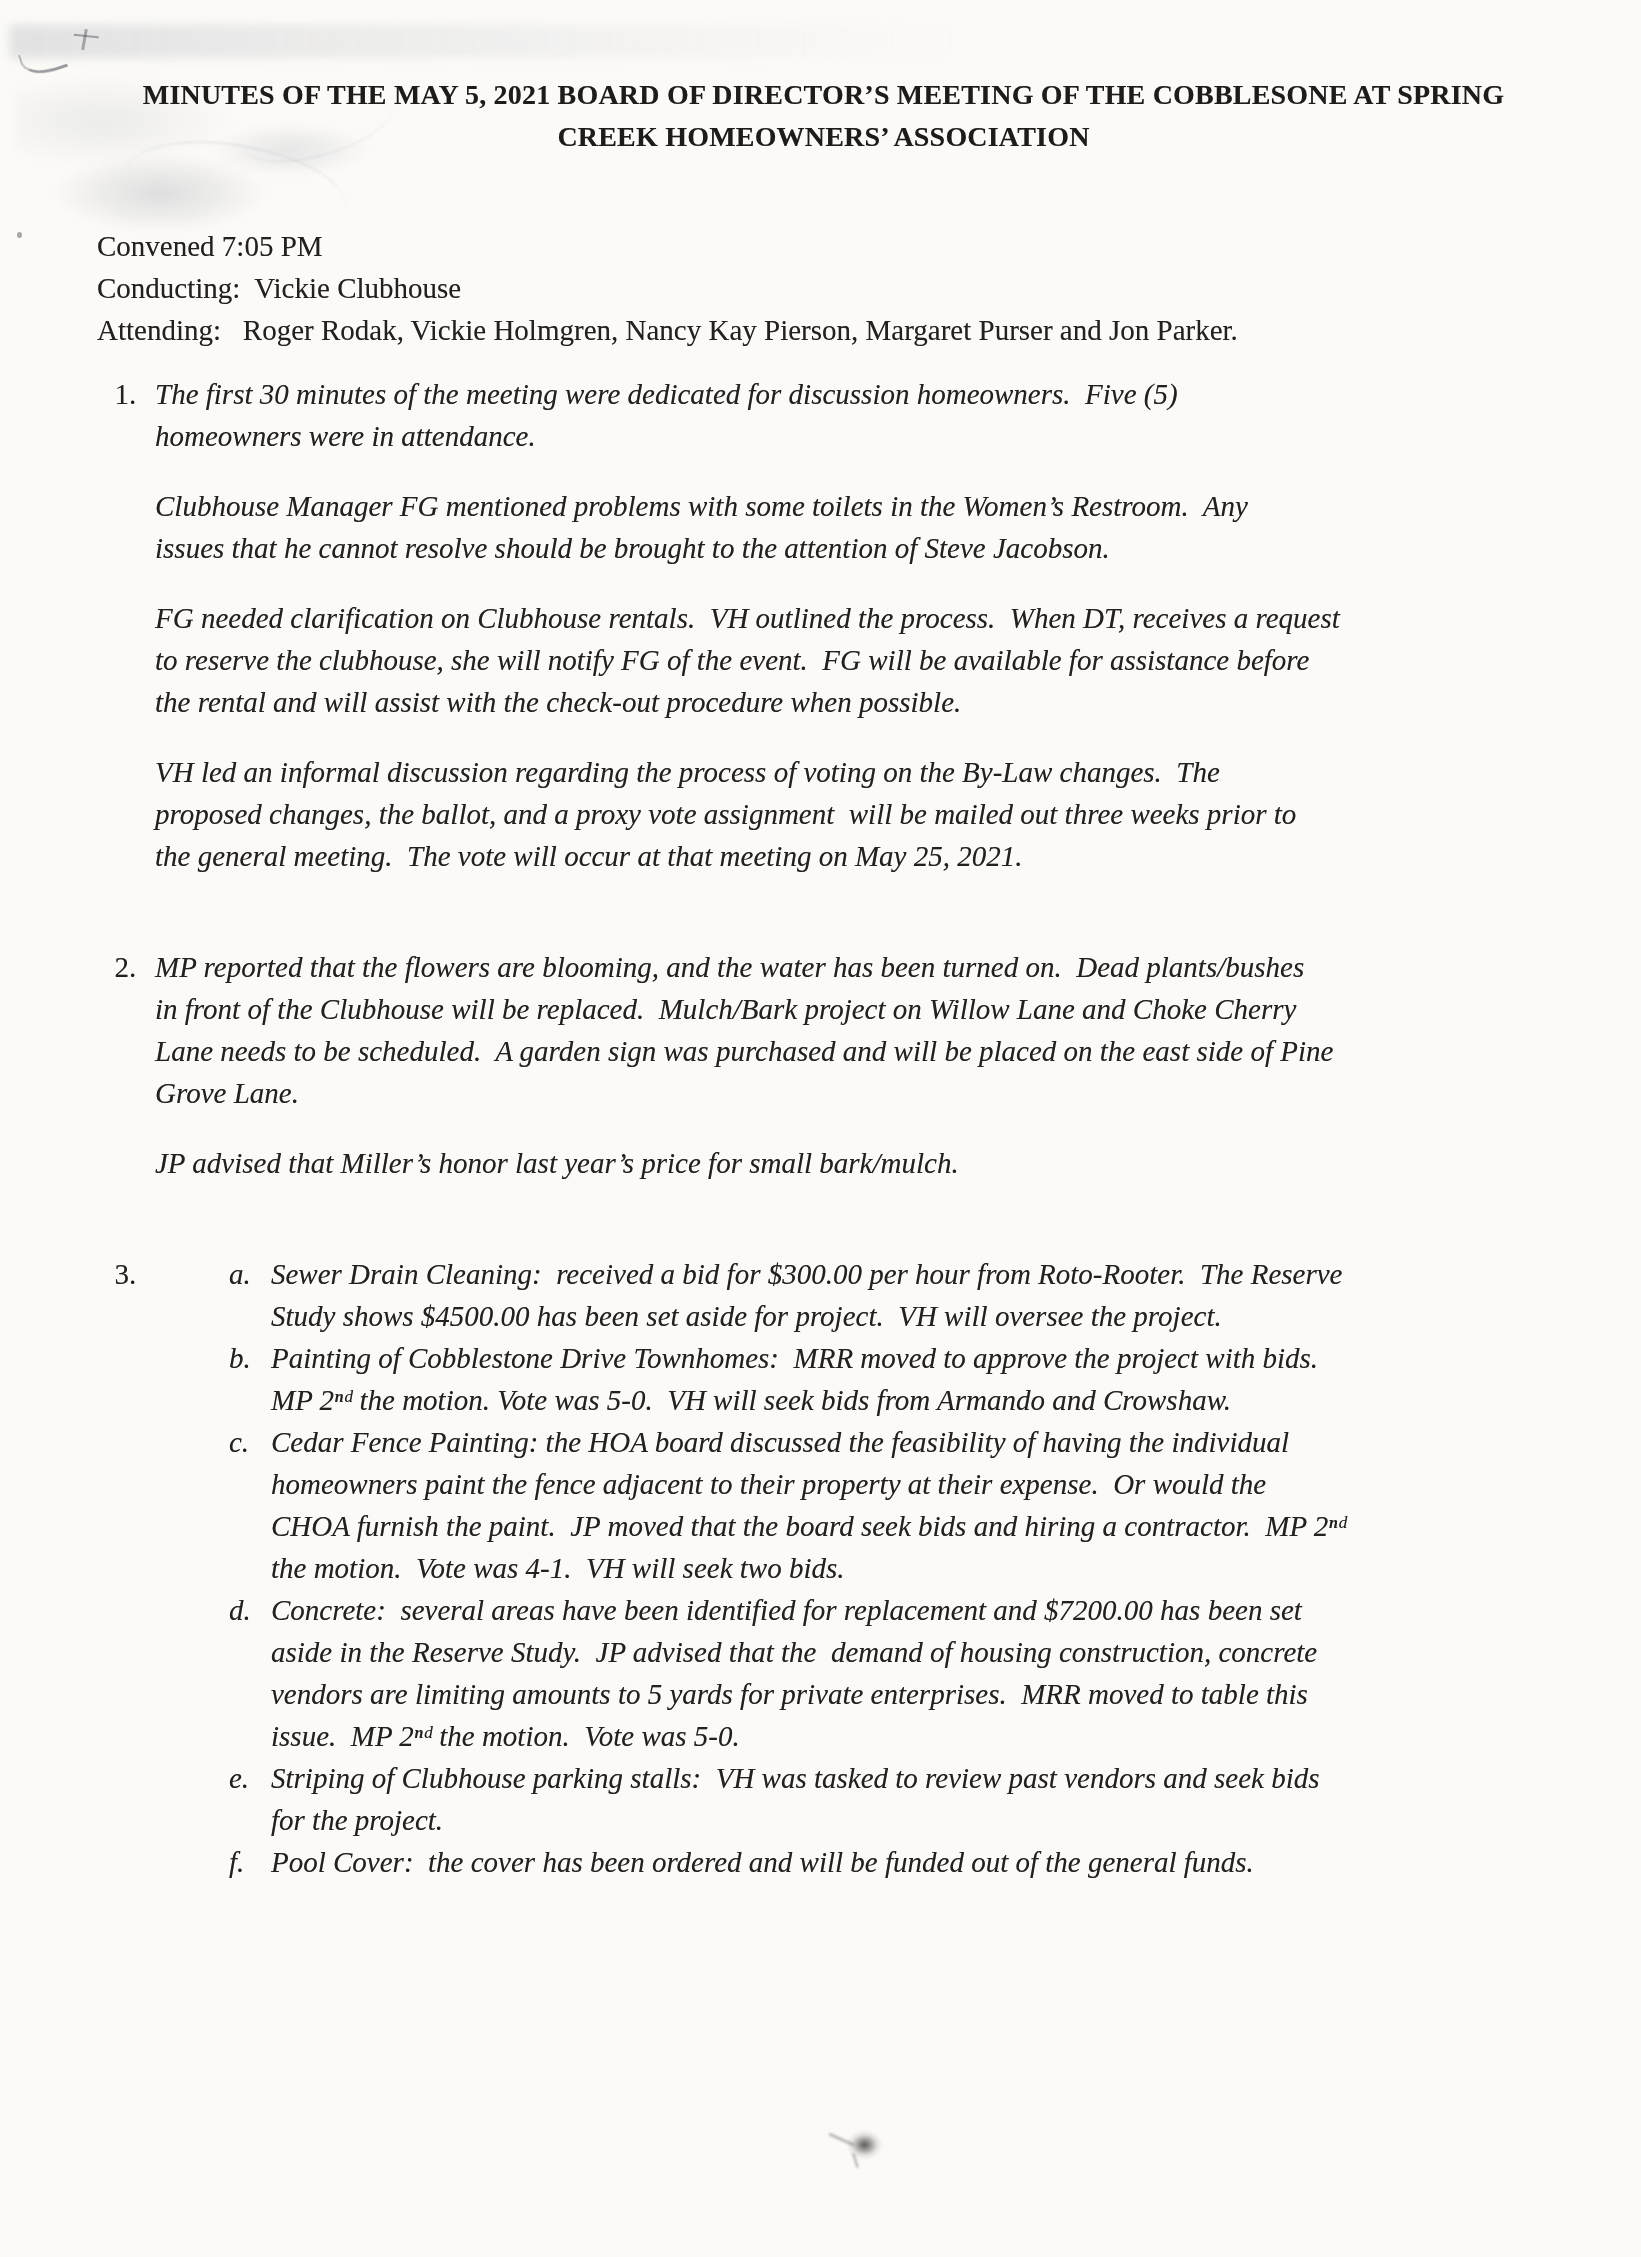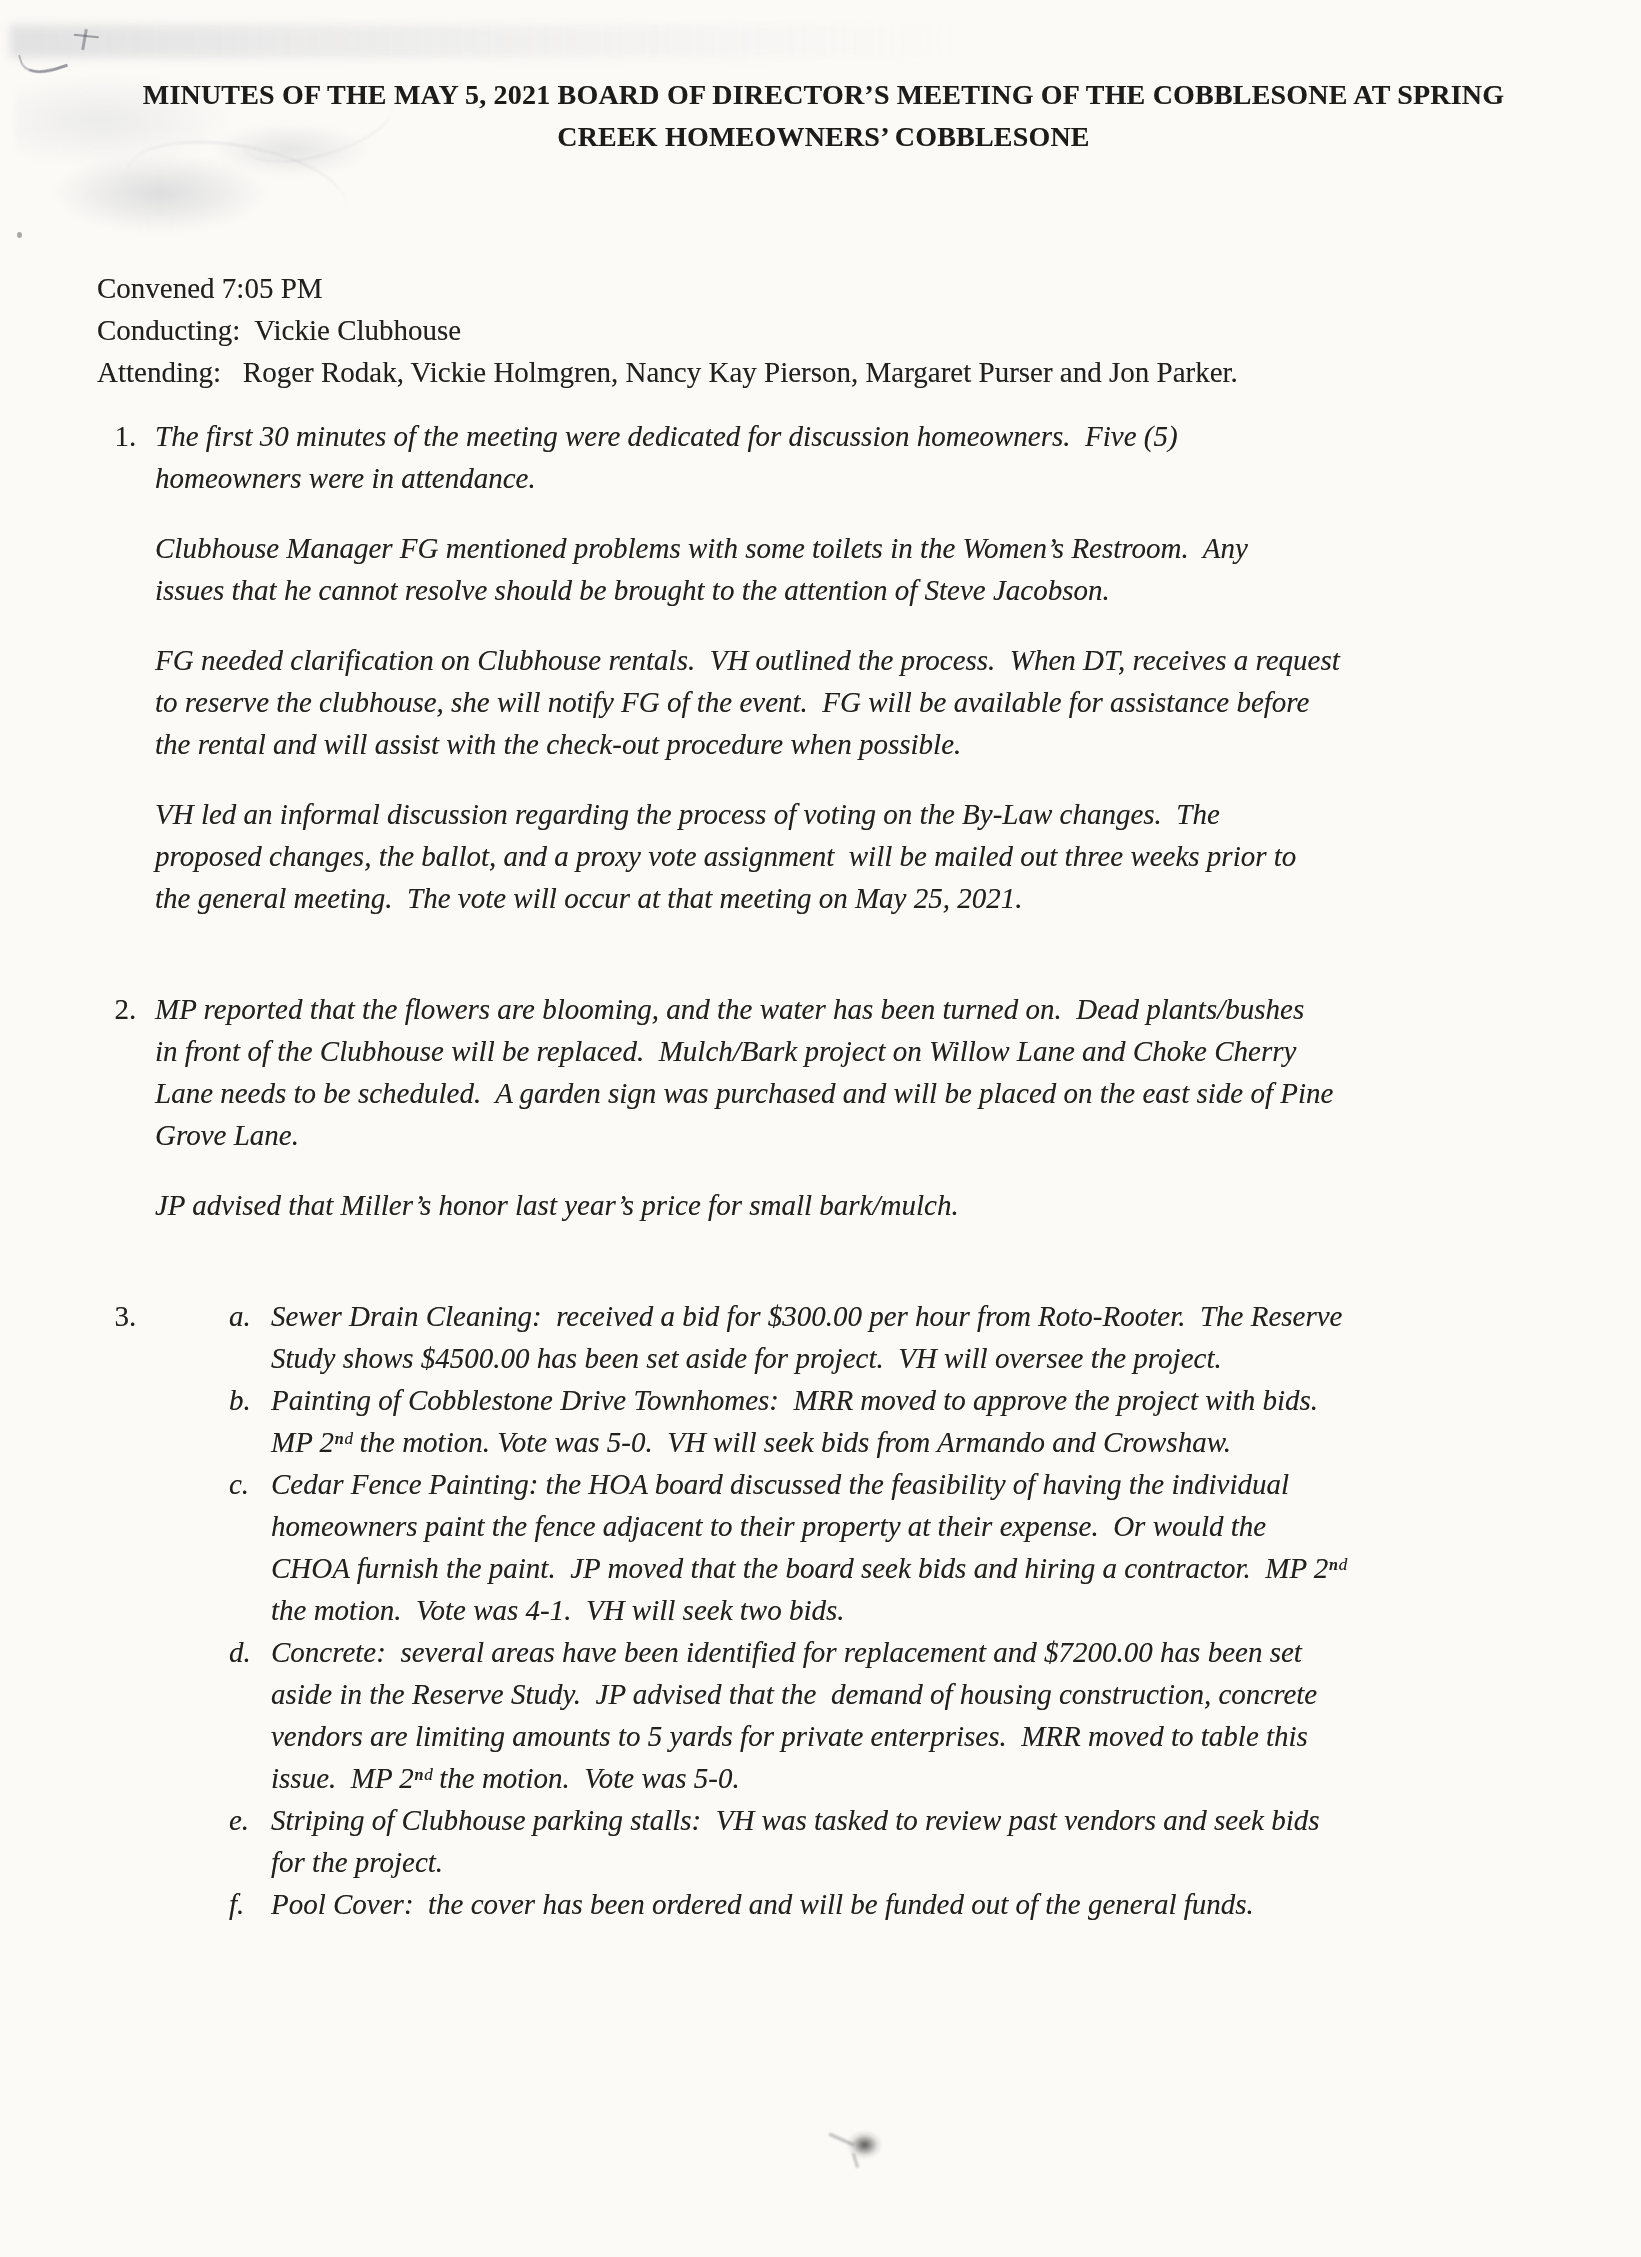--- a/index.html
+++ b/index.html
@@ -11,21 +11,21 @@
     overflow:hidden;
     font-family:"Liberation Serif","DejaVu Serif",serif;
     color:#222120;
     padding-left:11px;
   }
   .content { position:absolute; left:97px; top:68px; width:1453px; }
 
   .title { margin-top:5.8px; text-align:center; font-weight:bold; font-size:28px; line-height:42px; color:#1d1c1a; }
   .title .tline { display:block; white-space:nowrap; letter-spacing:0.2px; }
 
-  .meeting-info { margin-top:109px; font-size:29px; line-height:42px; }
+  .meeting-info { margin-top:67px; font-size:29px; line-height:42px; }
   .info-line { white-space:pre-wrap; }
 
   .list { margin-top:22px; font-size:29px; line-height:42px; }
   .item { display:flex; }
   .item + .item { margin-top:69px; }
   .num { flex:none; width:58px; padding-left:17.4px; box-sizing:border-box; }
   .body { flex:1; min-width:0;font-style:italic; }
   .para { white-space:pre-wrap; }
   .para + .para { margin-top:28px; }
 
@@ -95,21 +95,21 @@
   <div class="artifact pen3"></div>
   <div class="artifact pencil-dot"></div>
   <div class="artifact smudge"></div>
   <div class="artifact smudge-arm1"></div>
   <div class="artifact smudge-arm2"></div>
 
   <div class="content">
 
     <div class="title">
       <span class="tline">MINUTES OF THE MAY 5, 2021 BOARD OF DIRECTOR’S MEETING OF THE COBBLESONE AT SPRING</span>
-      <span class="tline">CREEK HOMEOWNERS’ COBBLESONE</span>
+      <span class="tline">CREEK HOMEOWNERS’ ASSOCIATION</span>
     </div>
 
     <div class="meeting-info">
       <div class="info-line">Convened 7:05 PM</div>
       <div class="info-line">Conducting:  Vickie Clubhouse</div>
       <div class="info-line">Attending:   Roger Rodak, Vickie Holmgren, Nancy Kay Pierson, Margaret Purser and Jon Parker.</div>
     </div>
 
     <div class="list">
 

